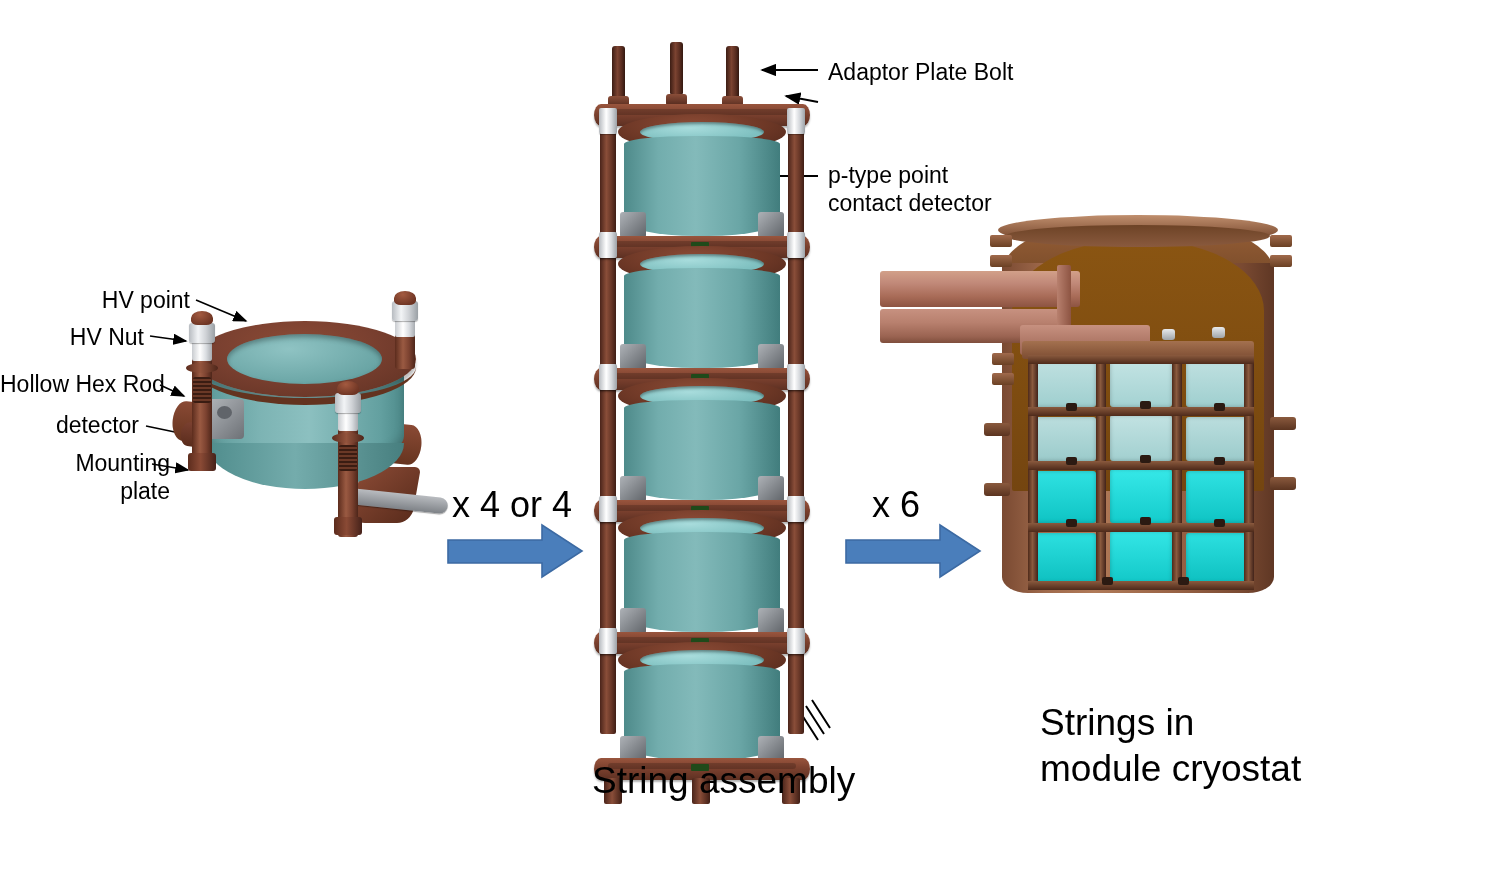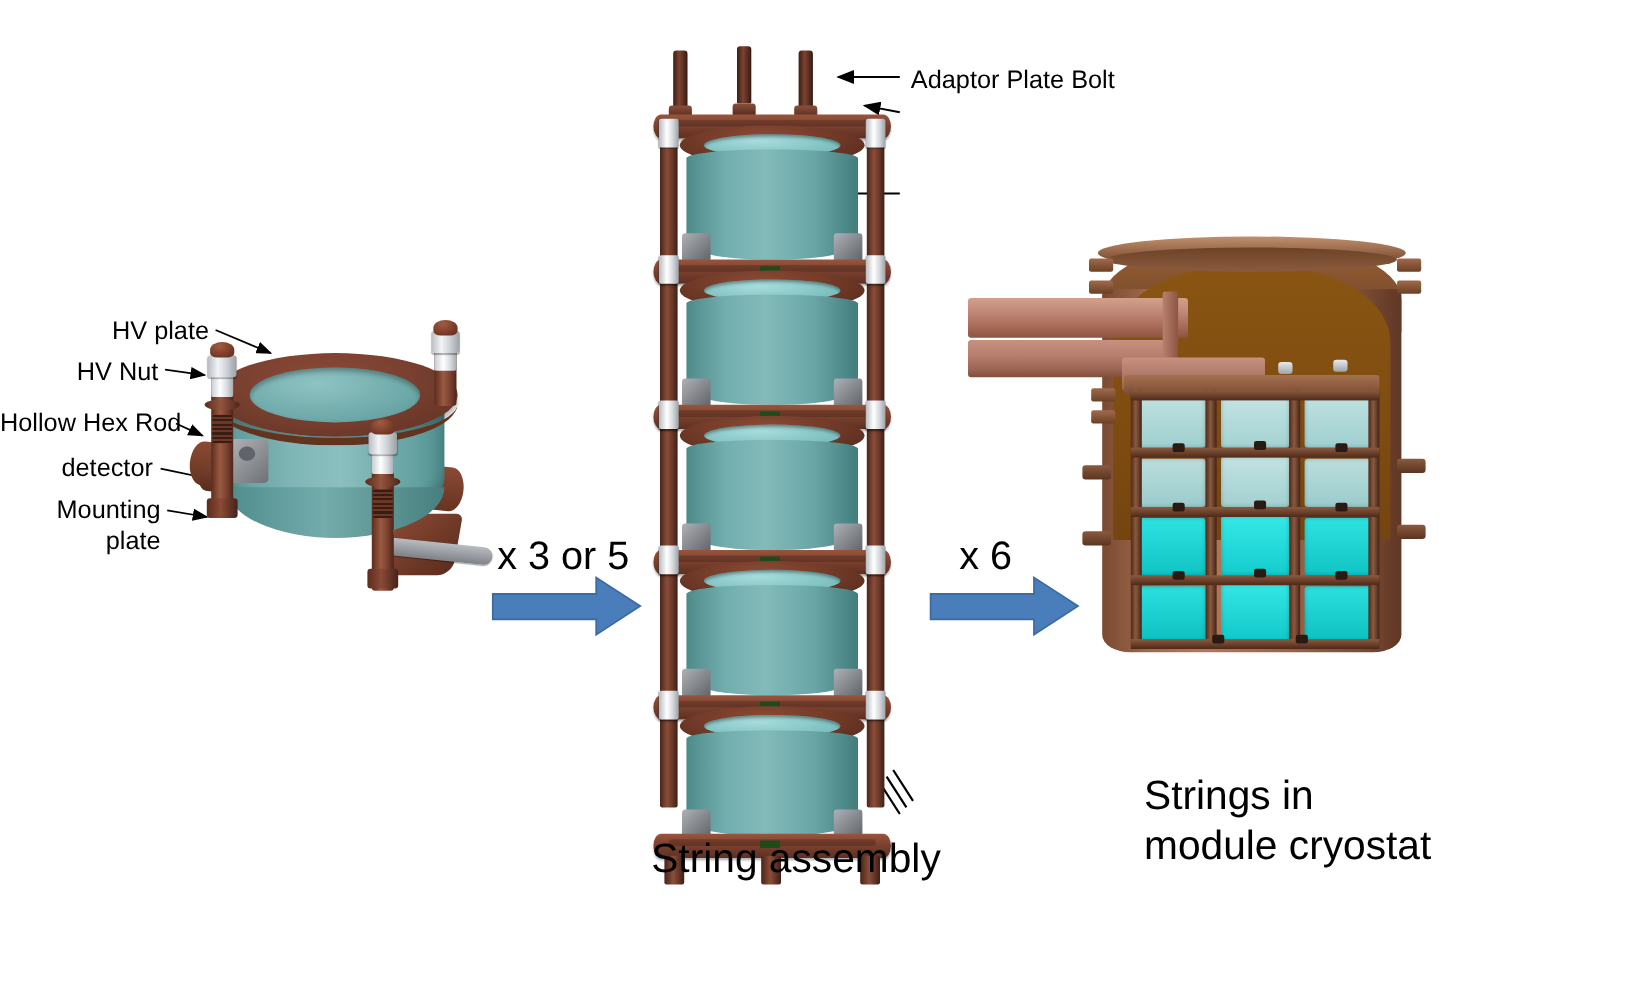--- a/index.html
+++ b/index.html
@@ -293,28 +293,30 @@
     <path d="M146,426 L213,440" stroke="#000" stroke-width="1.6" fill="none" marker-end="url(#ah)"></path>
     <path d="M152,464 L188,470" stroke="#000" stroke-width="1.6" fill="none" marker-end="url(#ah)"></path>
 
     <path d="M818,70 L762,70" stroke="#000" stroke-width="1.8" fill="none" marker-end="url(#ah)"></path>
     <path d="M818,102 L786,96" stroke="#000" stroke-width="1.8" fill="none" marker-end="url(#ah)"></path>
     <path d="M818,176 L748,176" stroke="#000" stroke-width="1.8" fill="none" marker-end="url(#ah)"></path>
 
     <path d="M800,712 L818,740 M806,706 L824,734 M812,700 L830,728" stroke="#000" stroke-width="2" fill="none"></path>
   </svg>
 
-  <div class="lbl r" style="left:0;top:286px;width:190px;">HV plate</div>
+  <div class="lbl r" style="left:0;top:286px;width:190px;">HV point</div>
   <div class="lbl r" style="left:0;top:323px;width:144px;">HV Nut</div>
   <div class="lbl r" style="left:0;top:370px;width:156px;">Hollow Hex Rod</div>
   <div class="lbl r" style="left:0;top:411px;width:139px;">detector</div>
-  <div class="lbl r" style="left:0;top:449px;width:146px;">Mounting
+  <div class="lbl r" style="left:0;top:449px;width:146px;padding-left:24px;">Mounting
 plate</div>
 
   <div class="lbl" style="left:828px;top:58px;text-align:center;">Adaptor Plate Bolt</div>
+  <div class="lbl" style="left:828px;top:161px;">p-type point
+contact detector</div>
 
   <div id="unitA">
     <div class="mplate"></div>
     <div class="mplate2"></div>
     <div class="mtab"></div>
     <div class="gbracket"></div>
 
     <div class="crystal-body"></div>
     <div class="crystal-bot"></div>
 
@@ -489,21 +491,21 @@
       <div class="hwk" style="left:112px;top:100px;"></div>
       <div class="hwk" style="left:186px;top:102px;"></div>
       <div class="hwk" style="left:38px;top:164px;"></div>
       <div class="hwk" style="left:112px;top:162px;"></div>
       <div class="hwk" style="left:186px;top:164px;"></div>
       <div class="hwk" style="left:74px;top:222px;"></div>
       <div class="hwk" style="left:150px;top:222px;"></div>
     </div>
   </div>
 
-  <div class="mult" style="left:452px;top:484px;">x 3 or 5</div>
+  <div class="mult" style="left:452px;top:484px;">x 4 or 4</div>
   <svg class="bluearrow" style="left:446px;top:522px;width:140px;height:60px;" viewBox="0 0 140 60">
     <polygon points="2,18 96,18 96,3 136,29 96,55 96,41 2,41" fill="#4a7ebb" stroke="#3c6aa3" stroke-width="1.6"></polygon>
   </svg>
 
   <div class="mult" style="left:872px;top:484px;">x 6</div>
   <svg class="bluearrow" style="left:844px;top:522px;width:140px;height:60px;" viewBox="0 0 140 60">
     <polygon points="2,18 96,18 96,3 136,29 96,55 96,41 2,41" fill="#4a7ebb" stroke="#3c6aa3" stroke-width="1.6"></polygon>
   </svg>
 
   <div class="caption" style="left:1040px;top:700px;">Strings in

